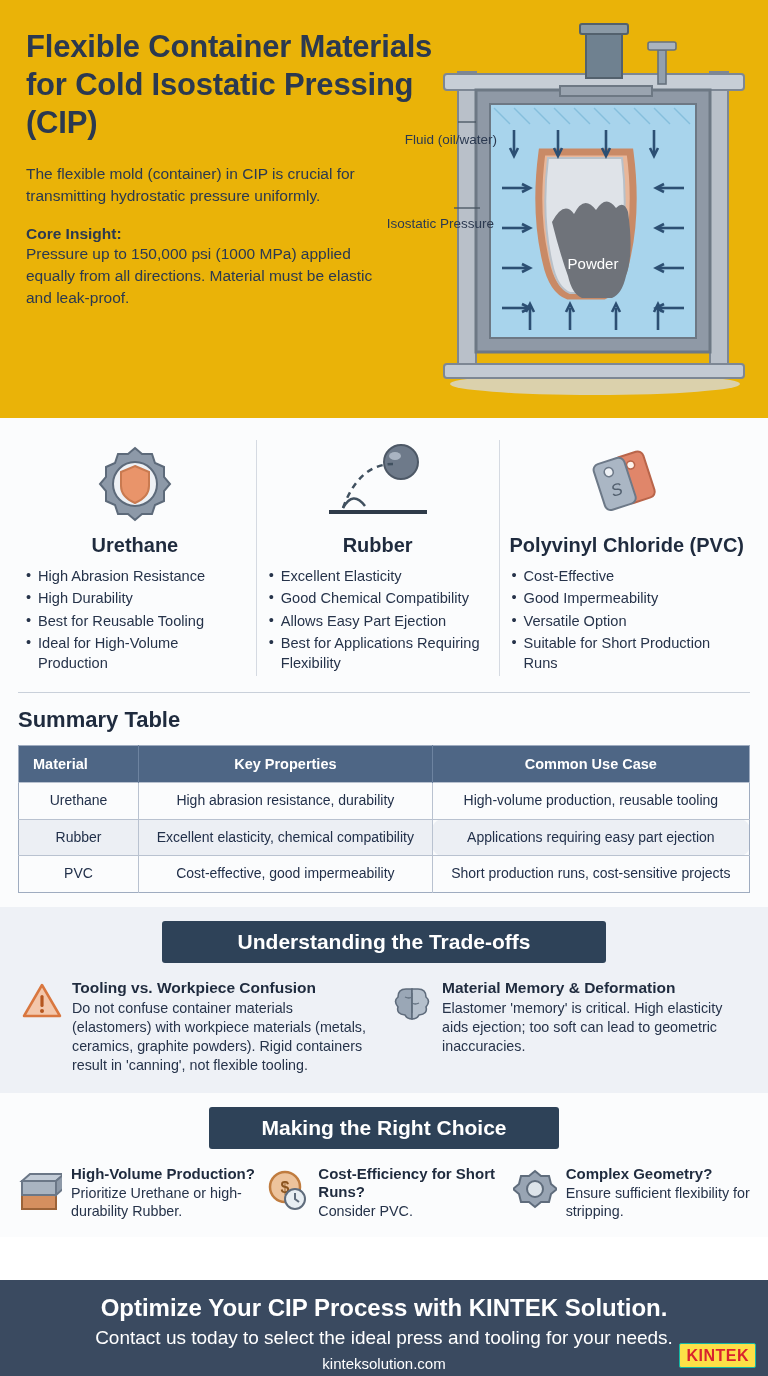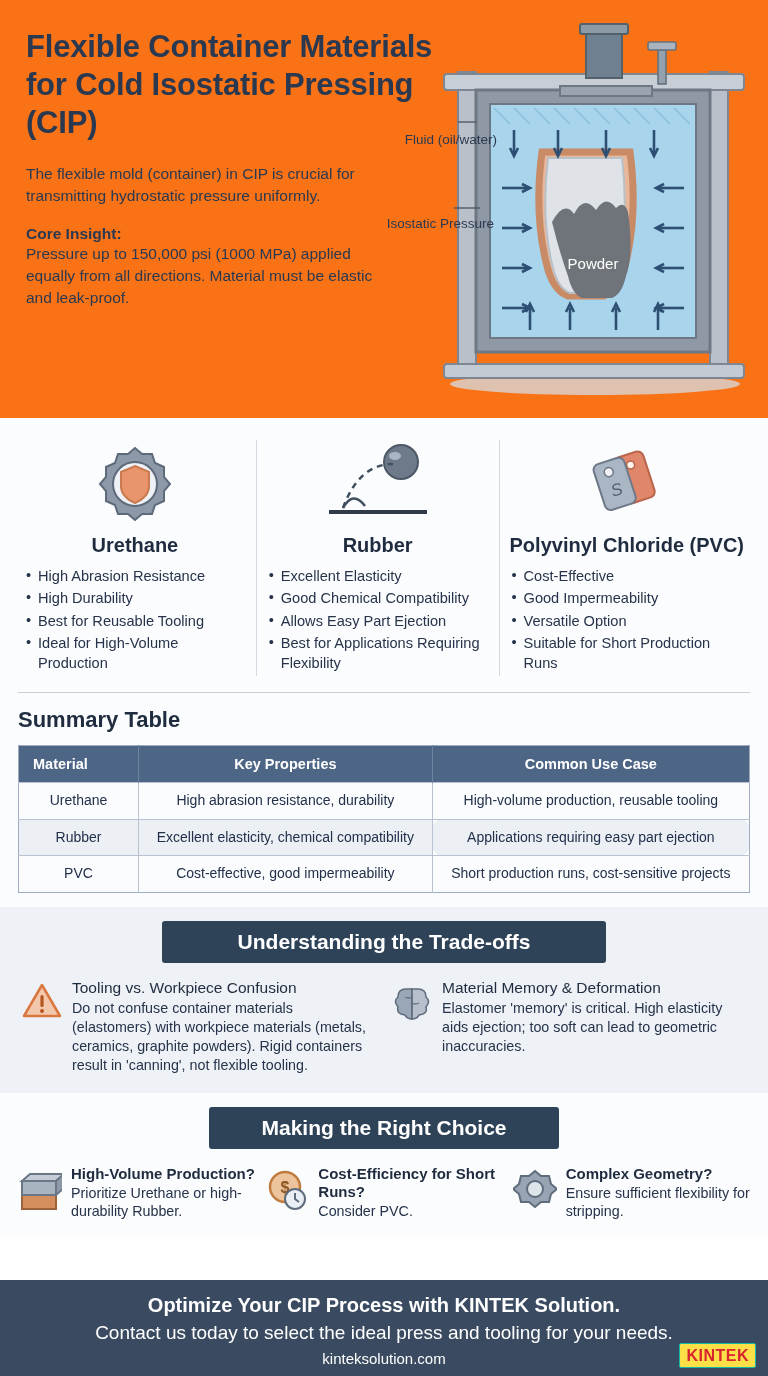--- a/index.html
+++ b/index.html
@@ -8,21 +8,21 @@
     height: 1376px;
     font-family: "Liberation Sans", sans-serif;
     background: #ffffff;
     color: #253246;
     overflow: hidden;
   }
   .page { width: 768px; height: 1376px; position: relative; }
 
   
   .hero {
-    background: #f97316;
+    background: #eab308;
     padding: 28px 26px 20px 26px;
     height: 418px;
     position: relative;
   }
   .hero-title {
     font-size: 31px;
     font-weight: bold;
     line-height: 1.22;
     color: #2b3950;
     width: 420px;
@@ -161,21 +161,21 @@
     border-radius: 3px;
     display: block;
     width: 444px;
     margin: 0 auto 16px auto;
   }
   .trade-grid { display: flex; gap: 16px; }
   .trade-item { flex: 1; display: flex; gap: 10px; }
   .trade-ico { flex: 0 0 40px; padding-top: 2px; }
   .trade-h {
     font-size: 15.5px;
-    font-weight: normal;
+    font-weight: bold;
     color: #1f2b3e;
     margin-bottom: 2px;
   }
   .trade-p {
     font-size: 14.3px;
     line-height: 1.33;
     color: #26334a;
   }
 
   
@@ -195,21 +195,21 @@
     position: absolute;
     bottom: 0;
     left: 0;
     width: 768px;
     height: 96px;
     background: #3a4a60;
     color: #ffffff;
     text-align: center;
     padding-top: 14px;
   }
-  .footer-h { font-size: 20px; font-weight: bold; }
+  .footer-h { font-size: 24px; font-weight: bold; }
   .footer-p { font-size: 19px; margin-top: 5px; }
   .footer-url { font-size: 15px; margin-top: 6px; }
   .logo {
     position: absolute;
     right: 12px;
     bottom: 8px;
     background: #fde047;
     border: 1px solid #14b8a6;
     padding: 3px 6px 2px 6px;
     border-radius: 2px;

